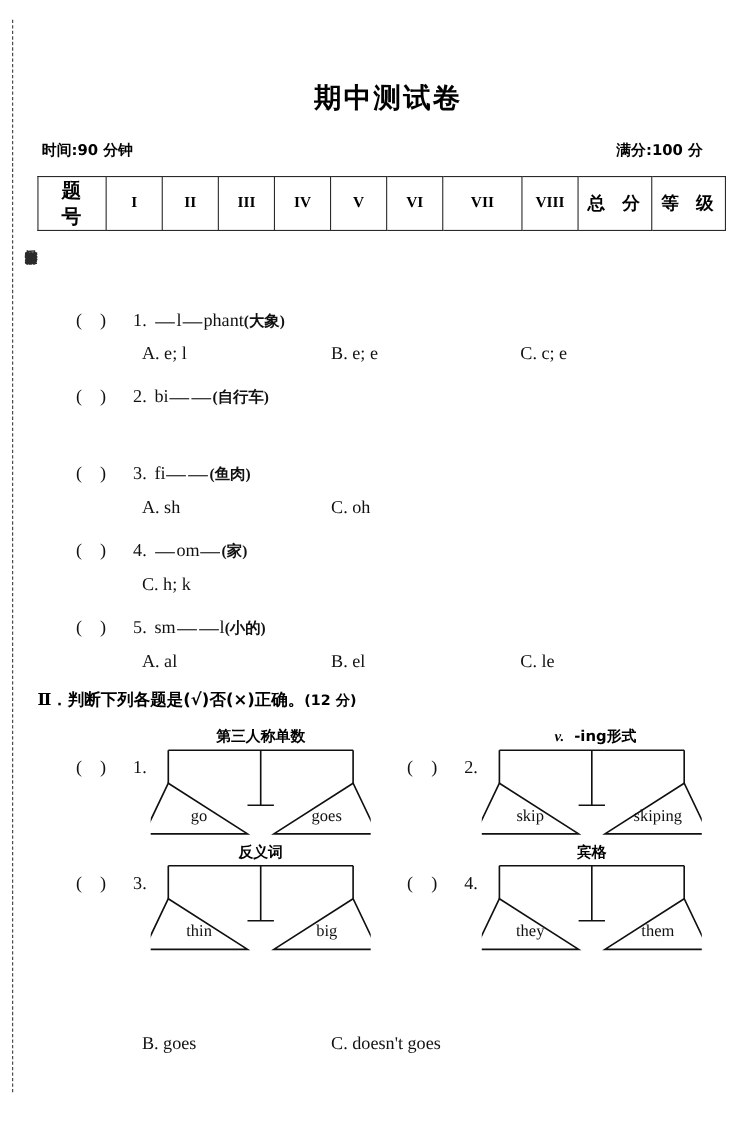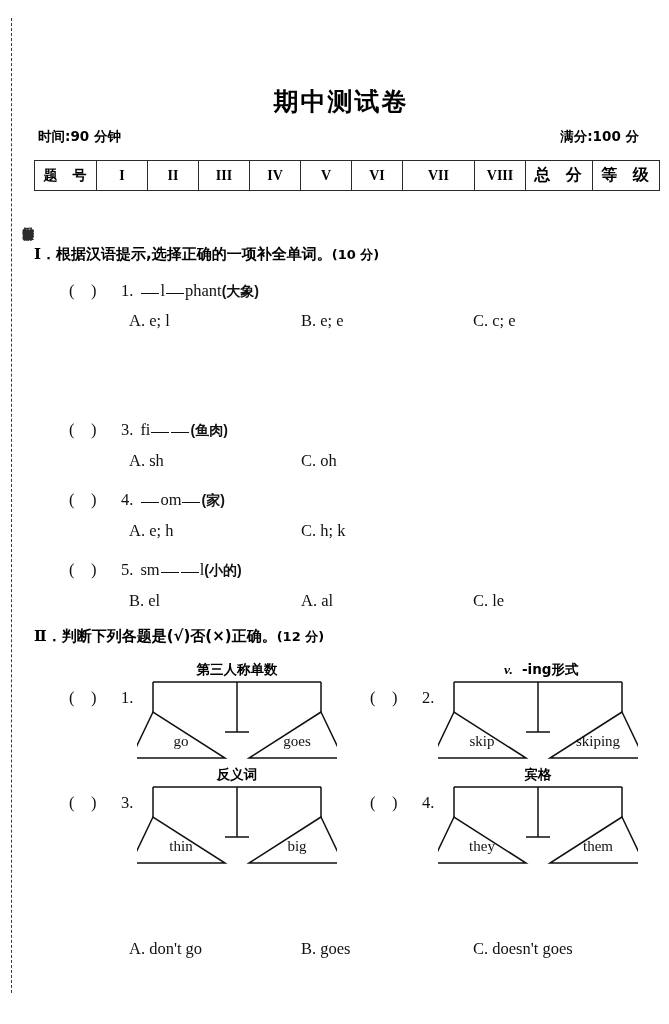--- a/index.html
+++ b/index.html
@@ -48,29 +48,28 @@
   
   #page {
     position: absolute;
     left: 33px; top: 0;
     width: 636px; height: 1024px;
   }
 
   
   #paper-title {
     position: absolute;
-    left: 4px; top: 72px;
+    left: 16px; top: 72px;
     width: 608px;
     text-align: center;
     font-family: "DejaVu Sans", "Liberation Sans", sans-serif;
     font-weight: 700;
     font-size: 25px;
     letter-spacing: 2px;
     color: #000;
-    margin-top: 13px;
   }
 
   
   #meta-row {
     position: absolute;
     left: 5px; top: 128px;
     width: 601px;
     display: flex;
     justify-content: space-between;
     align-items: baseline;
@@ -100,21 +99,21 @@
     color: #000;
   }
   #score-table td.roman {
     font-family: "Liberation Serif", "DejaVu Serif", serif;
     font-weight: 700;
     font-size: 14px;
   }
   #score-table td.rowlabel {
     letter-spacing: 5px;
     padding-left: 4px;
-    font-size: 14px;
+    font-size: 18px;
   }
   #score-table td.wide {
     letter-spacing: 5px;
     padding-left: 3px;
   }
 
   
   .section-head {
     position: absolute;
     left: 1px;
@@ -139,21 +138,21 @@
     left: 36px;
     font-size: 16.5px;
     white-space: nowrap;
     color: #111;
   }
   .q-paren {
     display: inline-block;
     width: 52px;
   }
   .q-num { margin-right: 7px; }
-  .cn { font-family: Liberation Sans, sans-serif; font-weight: 700; font-size: 14px; }
+  .cn { font-family: Liberation Serif, serif; font-weight: 700; font-size: 14px; }
   .blank-u {
     display: inline-block;
     width: 18px;
     border-bottom: 1.4px solid #111;
     margin: 0 1px;
     vertical-align: 2px;
   }
   .blank-long {
     display: inline-block;
     width: 74px;
@@ -244,56 +243,55 @@
       <td class="roman" style="width:51px">V</td>
       <td class="roman" style="width:51px">VI</td>
       <td class="roman" style="width:72px">VII</td>
       <td class="roman" style="width:51px">VIII</td>
       <td class="wide" style="width:67px">总 分</td>
       <td class="wide" style="width:67px">等 级</td>
     </tr>
   </tbody>
     </table>
 
-  <div class="section-head" style="top:245px">
-    <span class="roman-num">Ⅰ</span><span>．</span><span>根据汉语提示,选择正确的一项补全单词。</span><span class="pts">(10 分)</span>
-  </div>
 
   <div class="q-stem" style="top:281px">
     <span class="q-paren">(&nbsp;&nbsp;&nbsp;&nbsp;)</span><span class="q-num">1.</span><span class="blank-u"></span><span>l</span><span class="blank-u"></span><span>phant</span><span class="cn">(大象)</span>
   </div>
   <div class="q-opts" style="top:311px">
     <span class="opt">A. e; l</span>
     <span class="opt">B. e; e</span>
     <span class="opt">C. c; e</span>
   </div>
 
+  <div class="q-stem" style="top:350px">
+    <span class="q-paren">(&nbsp;&nbsp;&nbsp;&nbsp;)</span><span class="q-num">2.</span><span>bi</span><span class="blank-u"></span><span class="blank-u"></span><span class="cn">(自行车)</span>
+  </div>
 
   <div class="q-stem" style="top:420px">
     <span class="q-paren">(&nbsp;&nbsp;&nbsp;&nbsp;)</span><span class="q-num">3.</span><span>fi</span><span class="blank-u"></span><span class="blank-u"></span><span class="cn">(鱼肉)</span>
   </div>
   <div class="q-opts" style="top:451px">
     <span class="opt">A. sh</span>
     <span class="opt">C. oh</span>
   </div>
 
   <div class="q-stem" style="top:490px">
     <span class="q-paren">(&nbsp;&nbsp;&nbsp;&nbsp;)</span><span class="q-num">4.</span><span class="blank-u"></span><span>om</span><span class="blank-u"></span><span class="cn">(家)</span>
   </div>
   <div class="q-opts" style="top:521px">
-    <span class="opt">A. e; h</span>
     <span class="opt">C. h; k</span>
   </div>
 
   <div class="q-stem" style="top:560px">
     <span class="q-paren">(&nbsp;&nbsp;&nbsp;&nbsp;)</span><span class="q-num">5.</span><span>sm</span><span class="blank-u"></span><span class="blank-u"></span><span>l</span><span class="cn">(小的)</span>
   </div>
   <div class="q-opts" style="top:591px">
+    <span class="opt">A. al</span>
     <span class="opt">B. el</span>
-    <span class="opt">A. al</span>
     <span class="opt">C. le</span>
   </div>
 
   <div class="section-head" style="top:627px">
     <span class="roman-num">Ⅱ</span><span>．</span><span>判断下列各题是(√)否(×)正确。</span><span class="pts">(12 分)</span>
   </div>
 
   <div class="diagram-block" style="left:36px; top:660px">
     <div class="diagram-paren">
       <span class="q-paren">(&nbsp;&nbsp;&nbsp;&nbsp;)</span><span>1.</span>
@@ -346,18 +344,17 @@
       <path class="dline" d="M16 22 L184 22 M16 22 L16 52 M100 22 L100 72 M184 22 L184 52 M88 72 L112 72"></path>
       <path class="dline" d="M16 52 L-6 98 L88 98 Z"></path>
       <path class="dline" d="M184 52 L112 98 L206 98 Z"></path>
       <text class="dword" x="44" y="86" text-anchor="middle">they</text>
       <text class="dword" x="160" y="86" text-anchor="middle">them</text>
     </svg>
   </div>
 
 
   <div class="q-opts" style="top:939px">
-    <span class="opt">A. don't go</span>
     <span class="opt">B. goes</span>
     <span class="opt">C. doesn't goes</span>
   </div>
 
 </div>
 
 </body></html>

